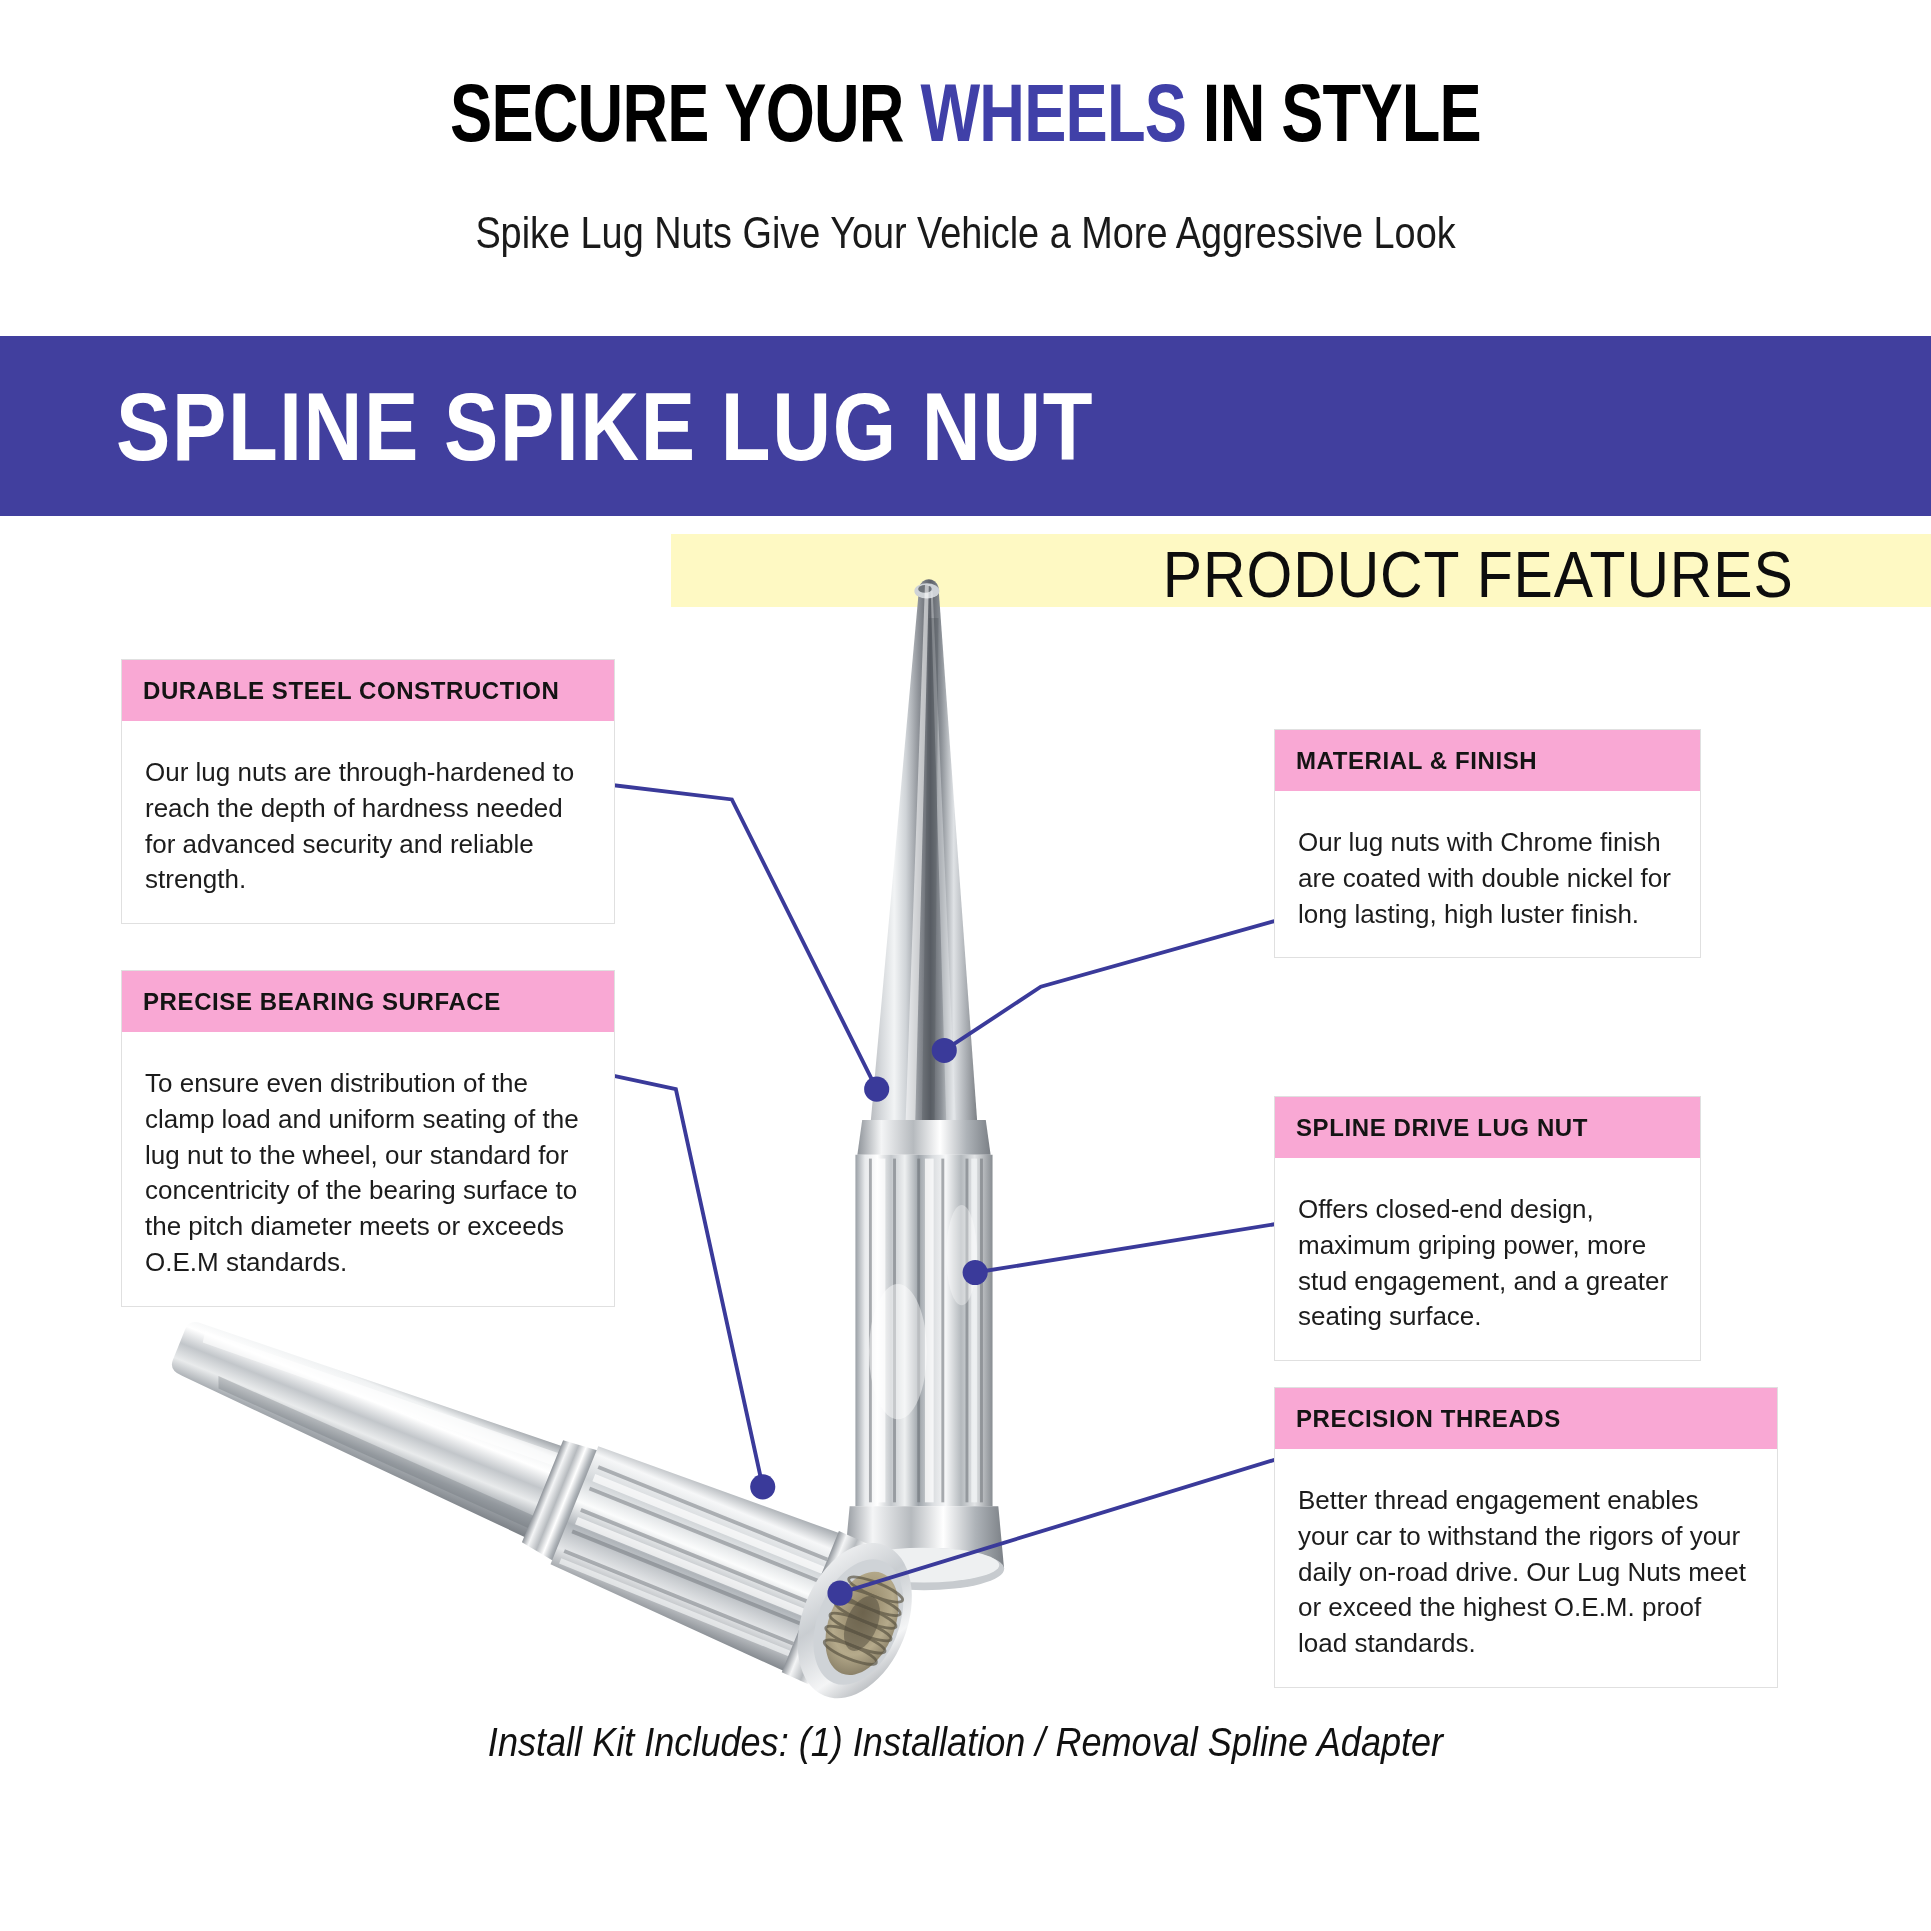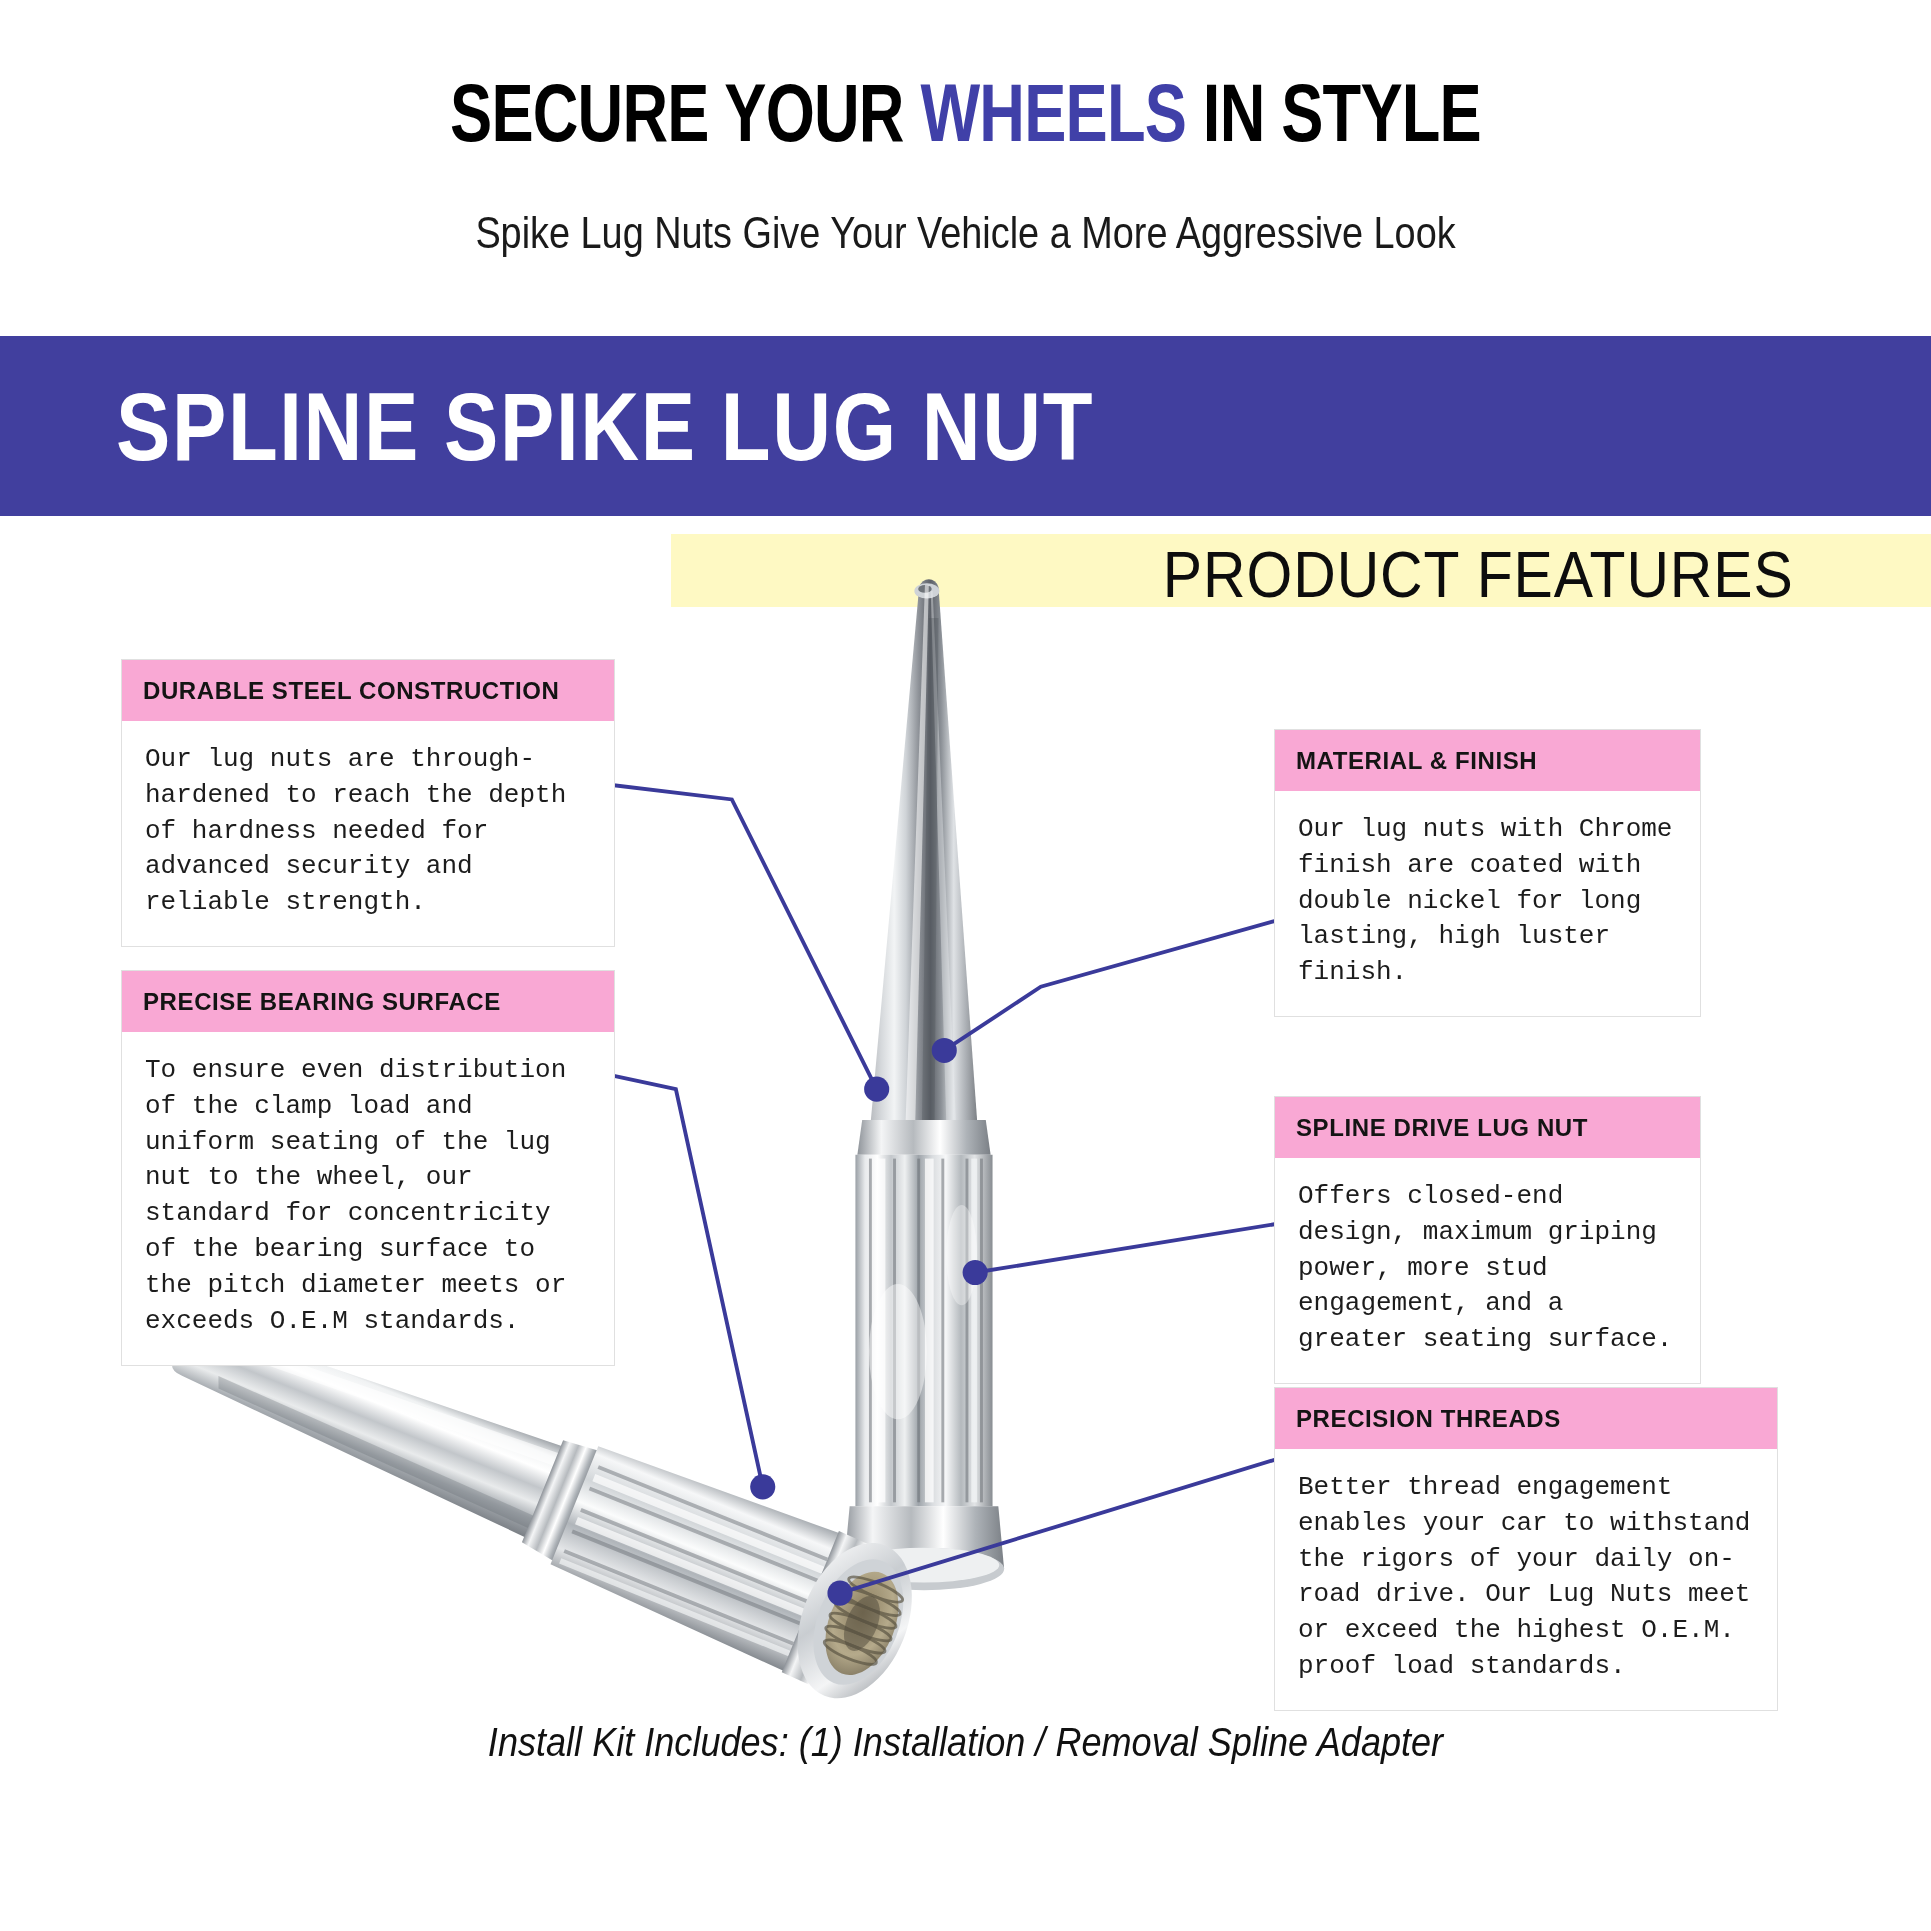--- a/index.html
+++ b/index.html
@@ -57,23 +57,23 @@
   }
 
   
   .cbox{position:absolute;background:#ffffff;border:1px solid #e0e0e0;}
   .cbox-head{
     background:#f9a8d4;padding:17.4px 21px 15.4px 21px;
     font-size:24px;font-weight:bold;color:#141414;letter-spacing:0.6px;
     font-family:"Liberation Sans",sans-serif;
   }
   .cbox-body{
-    padding:21px 23px 25px 23px;
+    padding:34px 23px 25px 23px;
     font-size:26px;line-height:1.38;color:#1c1c1c;
-    font-family:Liberation Mono, monospace;
+    font-family:Liberation Sans, sans-serif;
   }
 
   
   .footer-note{
     position:absolute;left:0;top:1719px;width:1931px;text-align:center;
     font-family:"Liberation Sans Narrow","Liberation Sans",sans-serif;
     font-style:italic;font-size:41px;color:#111;
     transform:scaleX(0.88);transform-origin:50% 50%;
     white-space:nowrap;
   }

